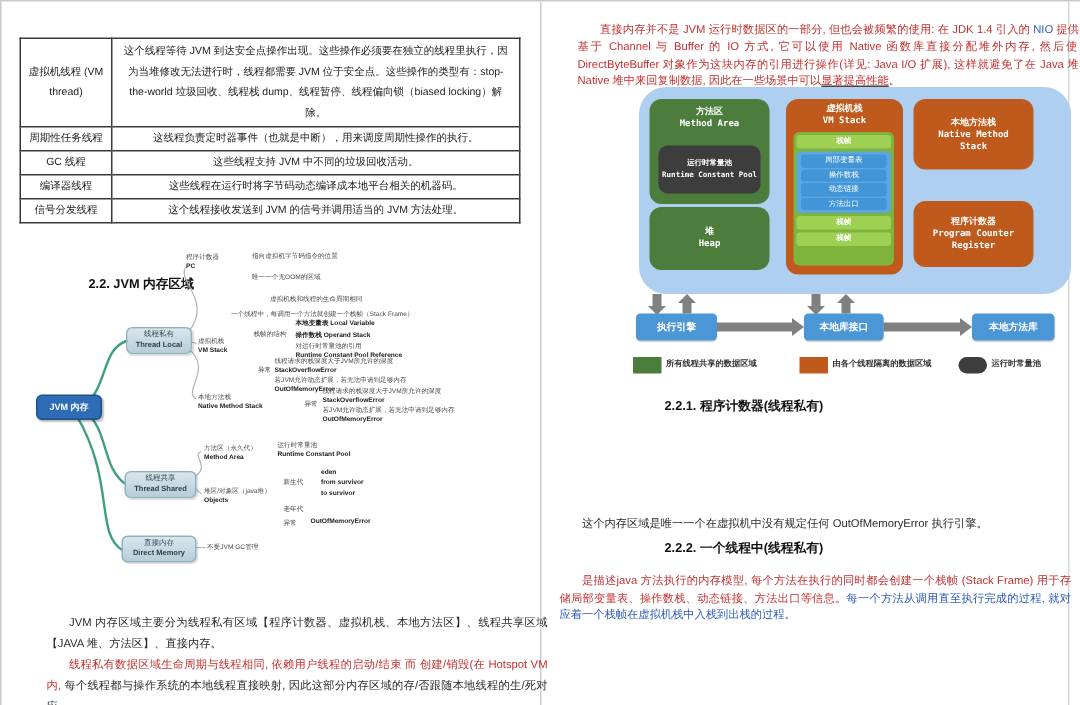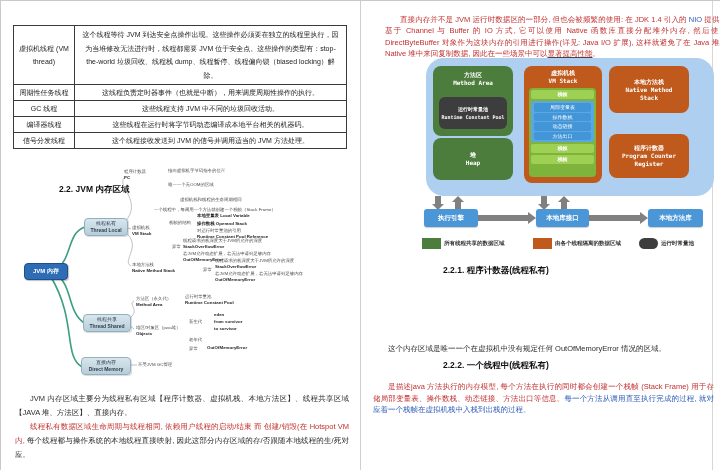--- a/index.html
+++ b/index.html
@@ -26,21 +26,21 @@
     display:flex;align-items:center;justify-content:center;box-shadow:1px 1px 1px rgba(0,0,0,.25);}
   .mm-node{position:absolute;background:linear-gradient(#d9e6ec,#b7cdd8);border:1px solid #8fb0c0;
     border-radius:4px;color:#2c3e50;text-align:center;padding:1px 0;box-shadow:1px 1px 1px rgba(0,0,0,.15);}
   .mm-node .cn{font-size:5px;line-height:7px;}
   .mm-node .en{font-size:5px;line-height:7px;font-weight:bold;}
   .mm-t{position:absolute;font-size:8px;transform:scale(.55);transform-origin:0 0;
     white-space:nowrap;color:#4a4a4a;line-height:9px;}
   .mm-t.b{font-weight:bold;color:#222;}
 
   .lp-para{position:absolute;left:14px;width:334px;font-size:7.5px;line-height:14px;
-    text-indent:2em;text-align:justify;margin:0;}
+    text-indent:2em;text-align:justify;margin:16px;}
   .red{color:#c23030;}
   .blue{color:#2d5bb8;}
 
   
   .rp-intro{position:absolute;left:372px;top:1px;width:342px;font-size:7.5px;line-height:11.4px;
     text-indent:2em;text-align:justify;margin:12px;color:#c23030;}
   .u{text-decoration:underline;text-decoration-color:#444;}
 
   .diagram{left:420px;top:52px;width:300px;height:200px;}
   .dg-container{position:absolute;left:5px;top:5px;width:288px;height:138px;background:#aecff0;border-radius:18px;}
@@ -245,18 +245,18 @@
 
     <div class="lg-sw green" style="left:1px;top:185px;"></div>
     <div class="lg-t" style="left:23px;top:185px;">所有线程共享的数据区域</div>
     <div class="lg-sw orange" style="left:112px;top:185px;"></div>
     <div class="lg-t" style="left:134px;top:185px;">由各个线程隔离的数据区域</div>
     <div class="lg-sw dark" style="left:218px;top:185px;"></div>
     <div class="lg-t" style="left:240px;top:185px;">运行时常量池</div>
   </div>
 
   <div class="rp-h" style="left:442px;top:264px;">2.2.1. 程序计数器(线程私有)</div>
-  <p class="rp-para" style="top:342px;">这个内存区域是唯一一个在虚拟机中没有规定任何 OutOfMemoryError 情况的区域。</p>
+  <p class="rp-para" style="top:342px;">这个内存区域是唯一一个在虚拟机中没有规定任何 OutOfMemoryError 执行引擎。</p>
 
   <div class="rp-h" style="left:442px;top:359px;">2.2.2. 一个线程中(线程私有)</div>
   <p class="rp-para" style="top:380px;"><span class="red">是描述java 方法执行的内存模型, 每个方法在执行的同时都会创建一个栈帧 (Stack Frame) 用于存储局部变量表、操作数栈、动态链接、方法出口等信息。</span><span class="blue">每一个方法从调用直至执行完成的过程, 就对应着一个栈帧在虚拟机栈中入栈到出栈的过程。</span></p>
 
 </div>
 
 </body></html>

